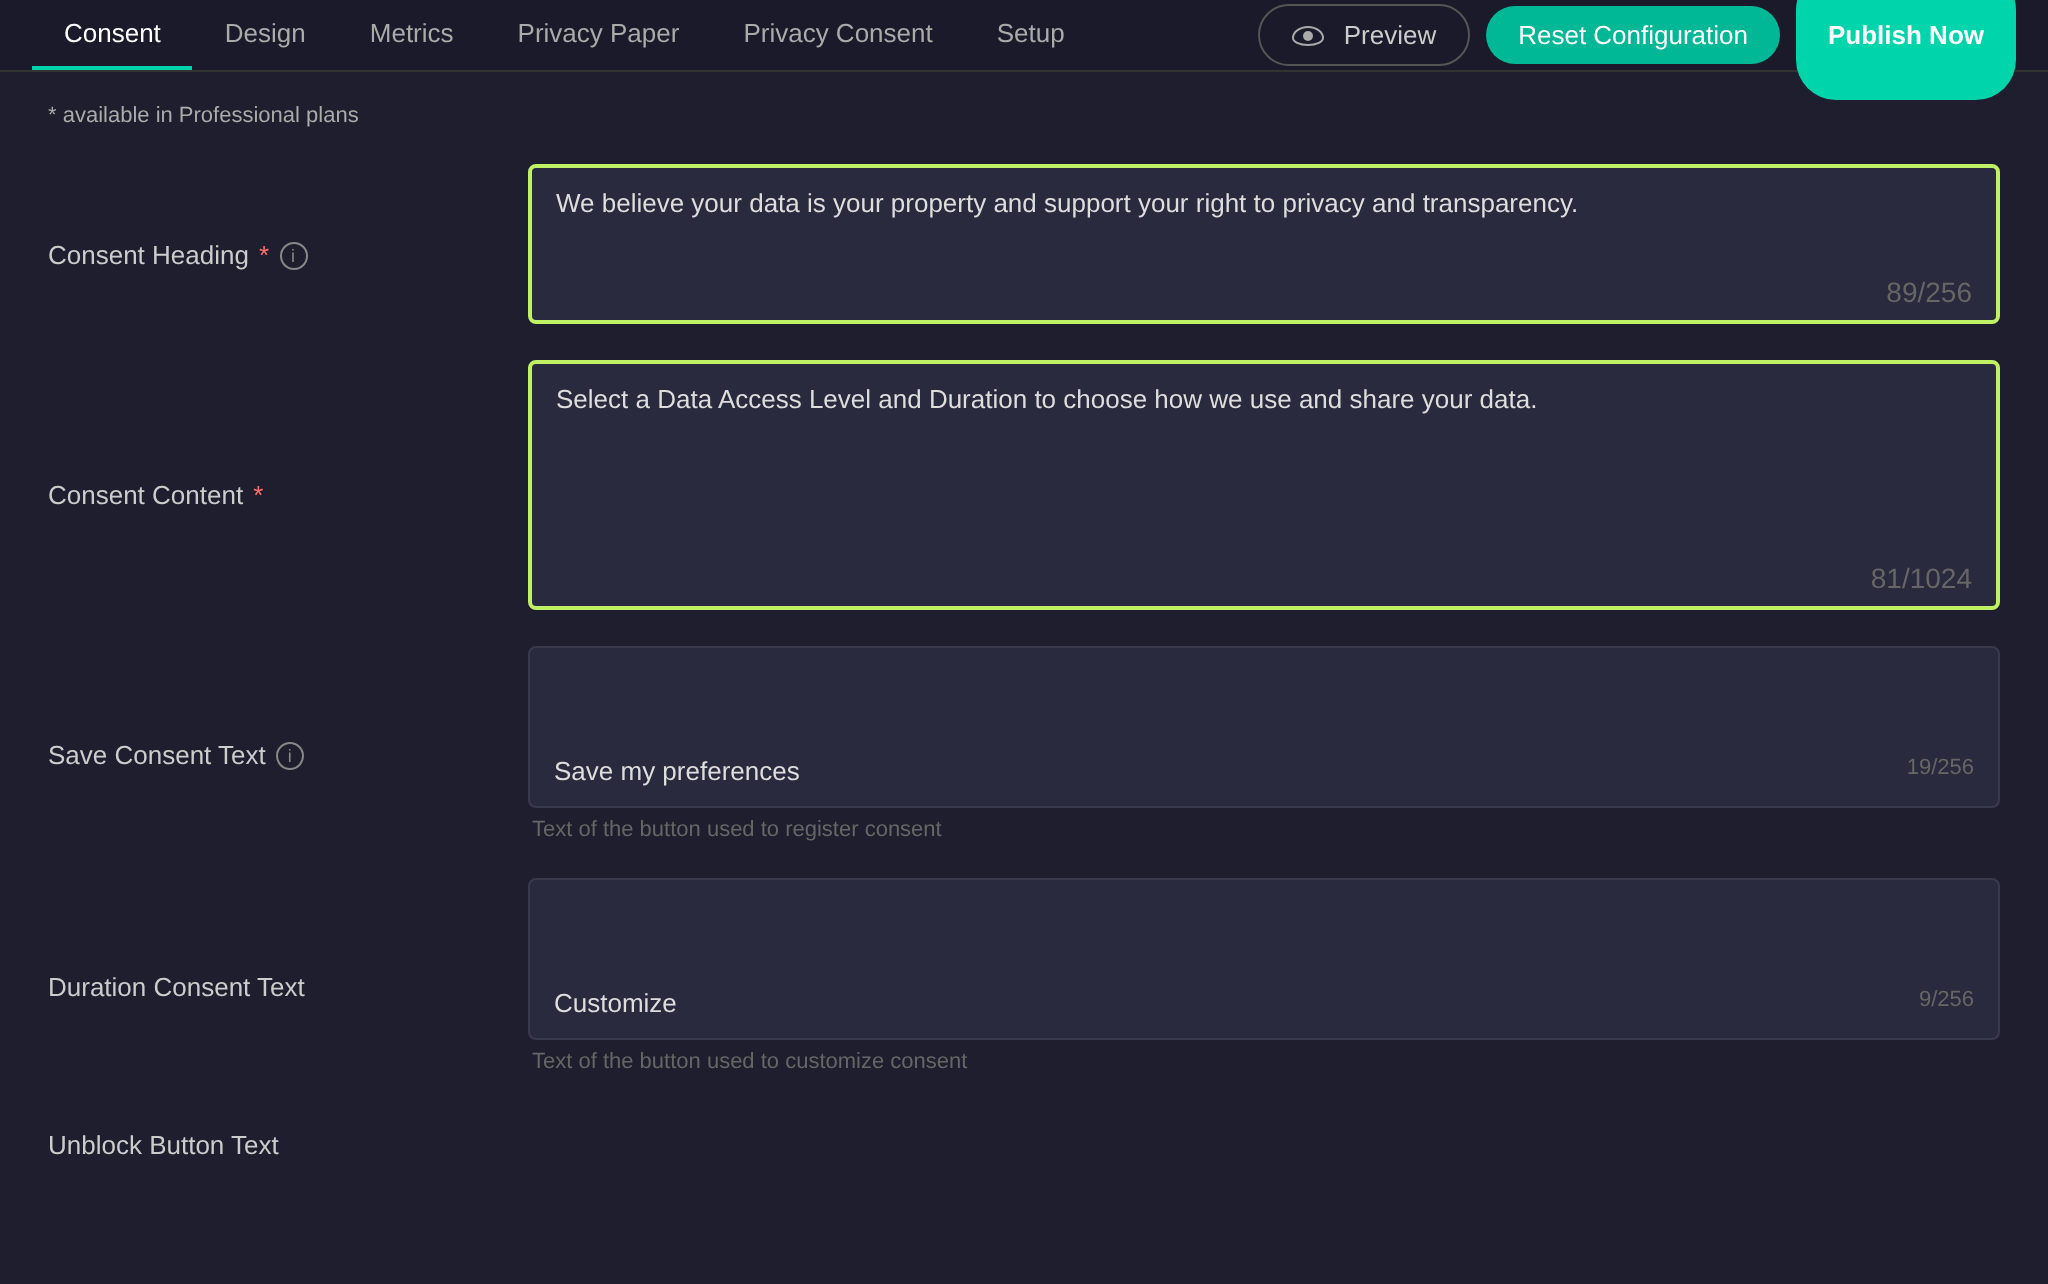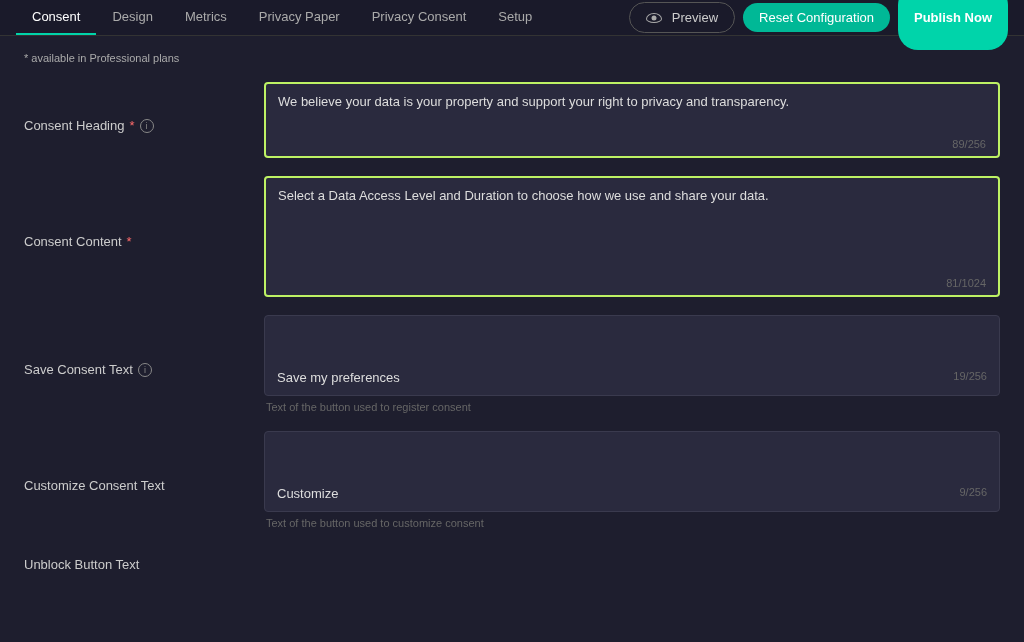--- a/index.html
+++ b/index.html
@@ -147,21 +147,21 @@
       outline: none;
       font-family: inherit;
       resize: none;
     }
     .field-wrapper textarea {
       display: block;
     }
     .char-count {
       text-align: right;
       padding: 4px 12px 6px;
-      font-size: 11px;
+      font-size: 14px;
       color: #666;
     }
     .field-hint {
       font-size: 11px;
       color: #666;
       margin-top: 5px;
       padding-left: 2px;
     }
 
     
@@ -292,21 +292,21 @@
       <div class="field-single">
         <input type="text" value="Save my preferences" style="">
         <span class="char-count">19/256</span>
       </div>
       <div class="field-hint">Text of the button used to register consent</div>
     </div>
   </div>
 
   <div class="form-row">
     <div class="form-label-col">
-      <span>Customize Consent Text</span>
+      <span>Duration Consent Text</span>
     </div>
     <div class="form-field-col">
       <div class="field-single">
         <input type="text" value="Customize" style="">
         <span class="char-count">9/256</span>
       </div>
       <div class="field-hint">Text of the button used to customize consent</div>
     </div>
   </div>
 

